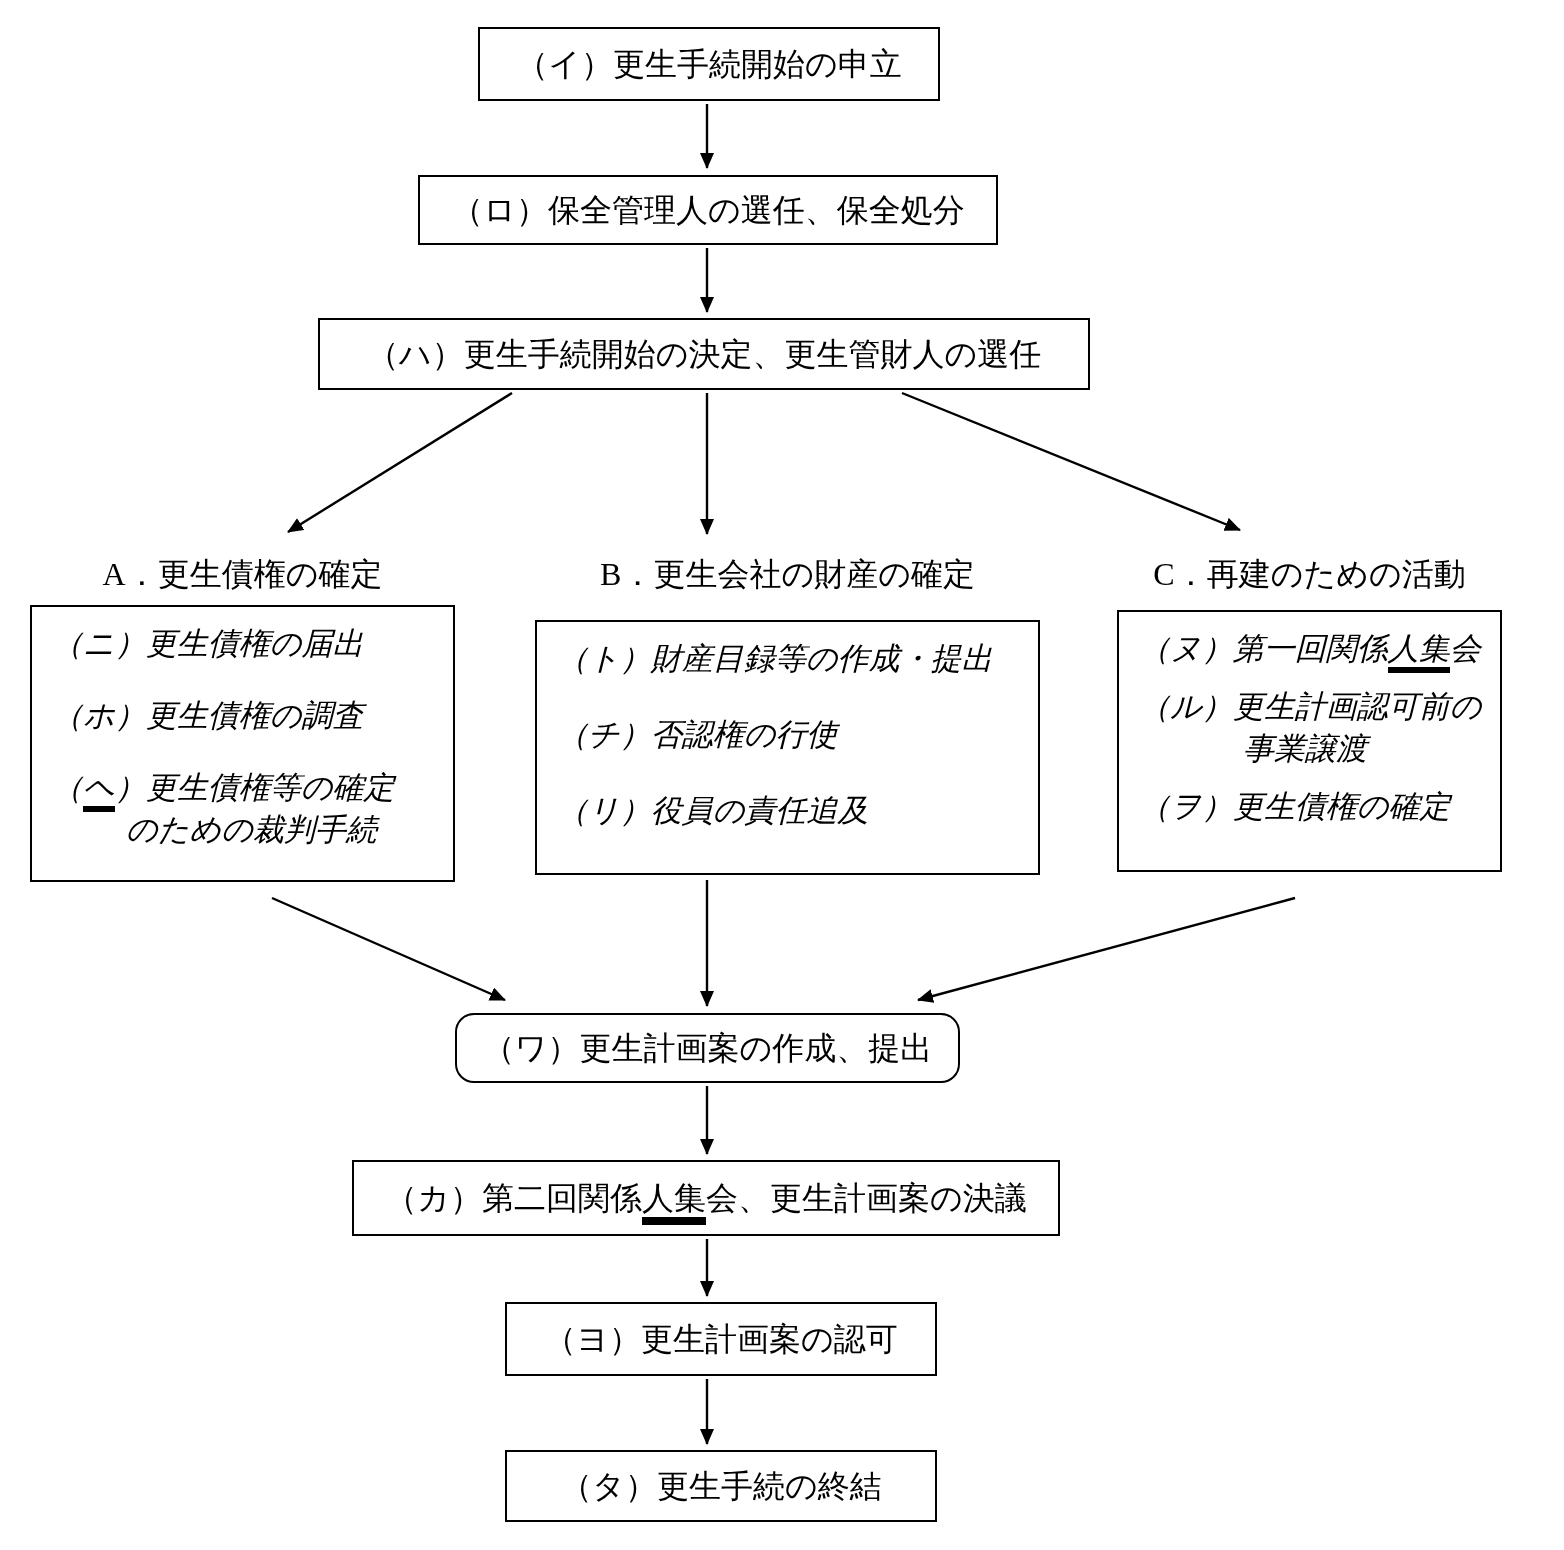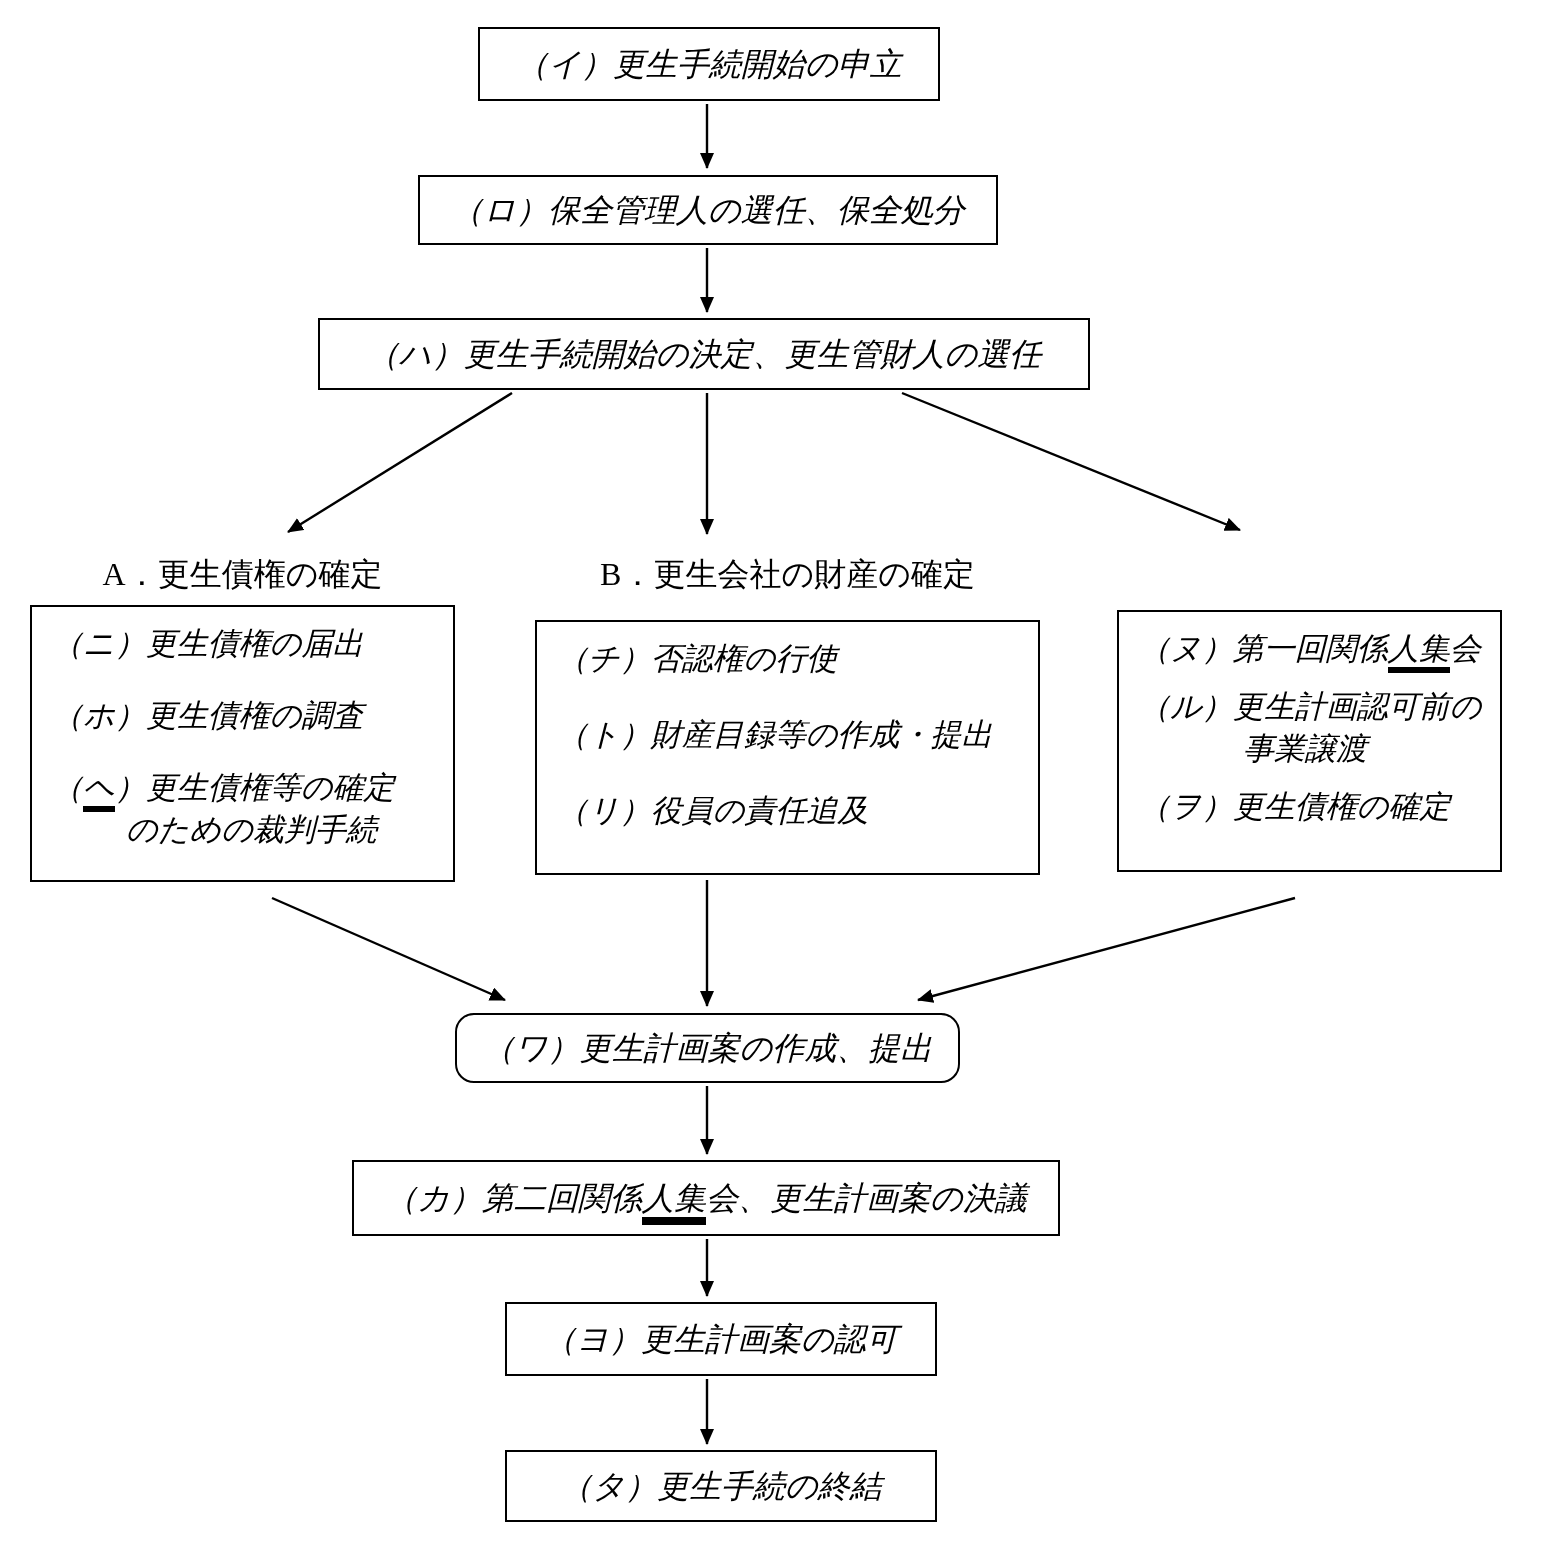--- a/index.html
+++ b/index.html
@@ -26,21 +26,20 @@
     border: 2px solid #000000;
     background: #ffffff;
     display: flex;
     align-items: center;
     justify-content: center;
     text-align: center;
     font-size: 32px;
     line-height: 1.25;
     z-index: 1;
     white-space: nowrap;
-    font-style: italic;
   }
   .heading {
     position: absolute;
     font-size: 32px;
     text-align: center;
     z-index: 1;
     white-space: nowrap;
   }
   .list-box {
     position: absolute;
@@ -136,30 +135,31 @@
     </div>
     <div class="item">
       <div><span>（</span><span class="u">ヘ</span><span>）更生債権等の確定</span></div>
       <div class="indent-a">のための裁判手続</div>
     </div>
   </div>
 
   <div class="heading" id="heading-b">B．更生会社の財産の確定</div>
   <div class="list-box" id="list-b">
     <div class="item">
-      <span>（チ）否認権の行使</span>
+      <span>（ト）財産目録等の作成・提出</span>
     </div>
     <div class="item">
-      <span>（ト）財産目録等の作成・提出</span>
+      <span>（チ）否認権の行使</span>
     </div>
     <div class="item">
       <span>（リ）役員の責任追及</span>
     </div>
   </div>
 
+  <div class="heading" id="heading-c">C．再建のための活動</div>
   <div class="list-box" id="list-c">
     <div class="item">
       <span>（ヌ）第一回関係</span><span class="u">人集</span><span>会</span>
     </div>
     <div class="item">
       <div>（ル）更生計画認可前の</div>
       <div class="indent-c">事業譲渡</div>
     </div>
     <div class="item">
       <span>（ヲ）更生債権の確定</span>

